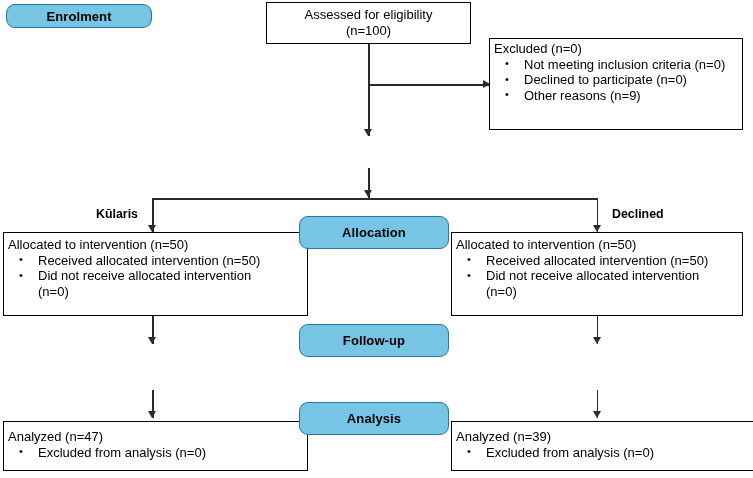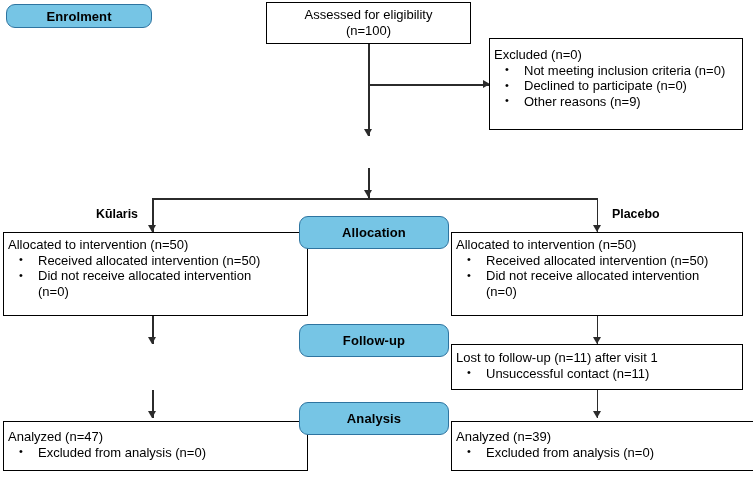--- a/index.html
+++ b/index.html
@@ -127,41 +127,41 @@
     <span class="title">Assessed for eligibility</span>
     <span class="title">(n=100)</span>
   </div>
 
   <div class="vline" style="left:368px;top:44px;height:92px;"></div>
   <div class="arrow-down" style="left:363.5px;top:129px;"></div>
 
   <div class="hline" style="left:368px;top:84px;width:121px;"></div>
   <div class="arrow-right" style="left:483px;top:80px;"></div>
 
-  <div class="box" style="left:489px;top:38px;width:254px;height:92px;padding-top:8px;">
+  <div class="box" style="left:489px;top:38px;width:254px;height:92px;padding-top:2px;">
     <span class="title">Excluded (n=0)</span>
     <ul>
       <li>Not meeting inclusion criteria (n=0)</li>
       <li>Declined to participate (n=0)</li>
       <li>Other reasons (n=9)</li>
     </ul>
   </div>
 
 
   <div class="vline" style="left:368px;top:168px;height:30px;"></div>
   <div class="arrow-down" style="left:363.5px;top:190px;"></div>
 
   <div class="hline" style="left:152px;top:198px;width:446px;"></div>
   <div class="vline" style="left:152px;top:198px;height:34px;"></div>
   <div class="vline" style="left:596.5px;top:198px;height:34px;"></div>
   <div class="arrow-down" style="left:148px;top:225px;"></div>
   <div class="arrow-down" style="left:592.5px;top:225px;"></div>
 
   <div class="armlabel" style="left:96px;top:207px;">Kūlaris</div>
-  <div class="armlabel" style="left:612px;top:207px;">Placebo</div>
+  <div class="armlabel" style="left:612px;top:207px;">Declined</div>
 
   <div class="badge" style="left:299px;top:216px;width:150px;height:33px;">
     <span>Allocation</span>
   </div>
 
   <div class="box" style="left:3px;top:232px;width:305px;height:84px;padding-top:4px;">
     <span class="title">Allocated to intervention (n=50)</span>
     <ul>
       <li>Received allocated intervention (n=50)</li>
       <li>
@@ -185,26 +185,20 @@
   <div class="vline" style="left:152px;top:316px;height:28px;"></div>
   <div class="arrow-down" style="left:148px;top:337px;"></div>
   <div class="vline" style="left:596.5px;top:316px;height:28px;"></div>
   <div class="arrow-down" style="left:592.5px;top:337px;"></div>
 
   <div class="badge" style="left:299px;top:324px;width:150px;height:33px;">
     <span>Follow-up</span>
   </div>
 
 
-  <div class="box" style="left:451px;top:344px;width:292px;height:46px;padding-top:5px;">
-    <span class="title">Lost to follow-up (n=11) after visit 1</span>
-    <ul>
-      <li>Unsuccessful contact (n=11)</li>
-    </ul>
-  </div>
 
   <div class="vline" style="left:152px;top:390px;height:28px;"></div>
   <div class="arrow-down" style="left:148px;top:411px;"></div>
   <div class="vline" style="left:596.5px;top:390px;height:28px;"></div>
   <div class="arrow-down" style="left:592.5px;top:411px;"></div>
 
   <div class="badge" style="left:299px;top:402px;width:150px;height:33px;">
     <span>Analysis</span>
   </div>
 

